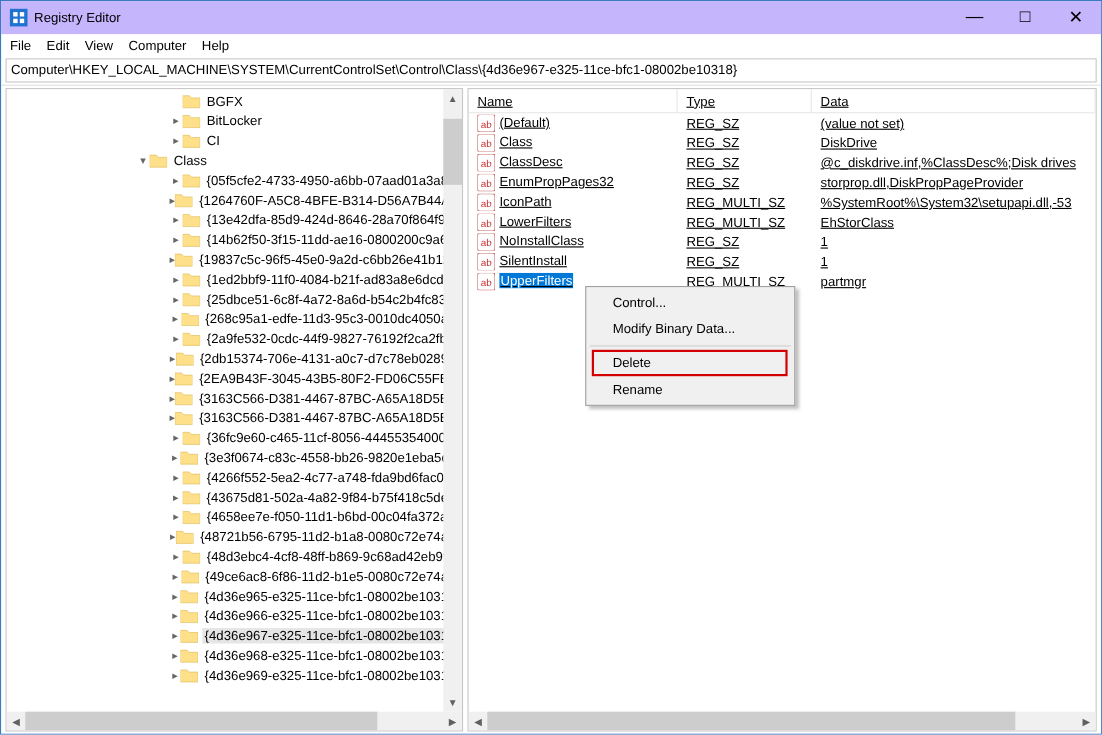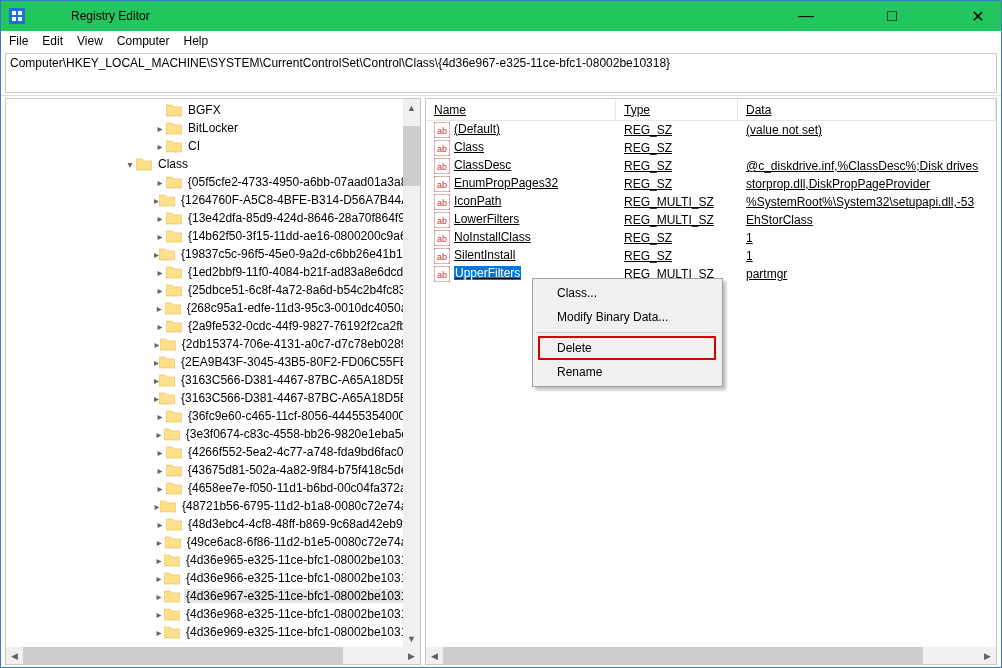--- a/index.html
+++ b/index.html
@@ -1,26 +1,26 @@
 <!DOCTYPE html>
 <html><head>
 <meta charset="utf-8">
 <style>
   * { box-sizing: border-box; font-family: "Segoe UI", Tahoma, sans-serif; }
   html, body { margin: 0; padding: 0; width: 1002px; height: 668px; overflow: hidden; background: #fff; }
   .window { width: 1002px; height: 668px; border: 1px solid #3a7abf; display: flex; flex-direction: column; }
-  .titlebar { height: 30px; display: flex; align-items: center; padding: 0 0 0 8px; background: #22c55e; gap: 40px; }
+  .titlebar { height: 30px; display: flex; align-items: center; padding: 0 0 0 8px; background: #c4b5fd; }
   .titlebar .app-icon { width: 16px; height: 16px; background: #1e73d2; display: inline-flex; align-items: center; justify-content: center; margin-right: 6px; }
   .titlebar .app-icon svg { width: 12px; height: 12px; }
   .titlebar .title { font-size: 12px; color: #000; }
   .titlebar .spacer { flex: 1; }
   .winbtn { width: 46px; height: 30px; display: flex; align-items: center; justify-content: center; color: #000; }
   .menubar { height: 20px; display: flex; align-items: center; padding: 0 8px; font-size: 12px; gap: 14px; color: #000; }
   .menubar span { cursor: default; }
-  .addressbar { height: 40px; border: 1px solid #c8c8c8; margin: 2px 4px; padding: 2px 4px; font-size: 12px; white-space: nowrap; overflow: hidden; }
+  .addressbar { height: 22px; border: 1px solid #c8c8c8; margin: 2px 4px; padding: 2px 4px; font-size: 12px; white-space: nowrap; overflow: hidden; }
   .panes { flex: 1; display: flex; overflow: hidden; border-top: 1px solid #e0e0e0; }
   .tree-pane { width: 416px; border: 1px solid #c8c8c8; margin: 2px 0 2px 4px; overflow: hidden; position: relative; }
   .list-pane { flex: 1; border: 1px solid #c8c8c8; margin: 2px 4px 2px 4px; position: relative; overflow: hidden; text-decoration: underline; }
   .tree { padding: 2px 0 2px 0; font-size: 12px; overflow: hidden; }
   .tree-node { display: flex; align-items: center; height: 18px; white-space: nowrap; }
   .expander { width: 12px; text-align: center; color: #666; font-size: 10px; cursor: default; }
   .folder-icon { width: 16px; height: 14px; margin-right: 4px; flex-shrink: 0; }
   .node-label { padding: 0 2px; }
   .node-selected .node-label { background: #e5e5e5; }
   .columns { display: flex; height: 22px; border-bottom: 1px solid #e6e6e6; font-size: 12px; align-items: center; }
@@ -335,20 +335,21 @@
             <div class="cell data">(value not set)</div>
           </div>
           <div class="row">
             <div class="cell name">
               <svg class="val-icon" viewBox="0 0 16 16">
                 <use href="#strval"></use>
               </svg>
               <span class="nm">Class</span>
             </div>
             <div class="cell type">REG_SZ</div>
+            <div class="cell data">DiskDrive</div>
           </div>
           <div class="row">
             <div class="cell name">
               <svg class="val-icon" viewBox="0 0 16 16">
                 <use href="#strval"></use>
               </svg>
               <span class="nm">ClassDesc</span>
             </div>
             <div class="cell type">REG_SZ</div>
             <div class="cell data">@c_diskdrive.inf,%ClassDesc%;Disk drives</div>
@@ -409,21 +410,21 @@
                 <use href="#strval"></use>
               </svg>
               <span class="nm">UpperFilters</span>
             </div>
             <div class="cell type">REG_MULTI_SZ</div>
             <div class="cell data">partmgr</div>
           </div>
         </div>
 
       <div class="context-menu">
-        <div class="cm-item">Class...</div>
+        <div class="cm-item">Control...</div>
         <div class="cm-item">Modify Binary Data...</div>
         <div class="cm-sep"></div>
         <div class="cm-item">Delete</div>
         <div class="cm-item">Rename</div>
         <div class="cm-highlight" style="left:5px;top:57px;width:178px;height:24px;"></div>
       </div>
 
       <div class="hscroll">
         <div class="sbtn">◀</div>
         <div class="track">

